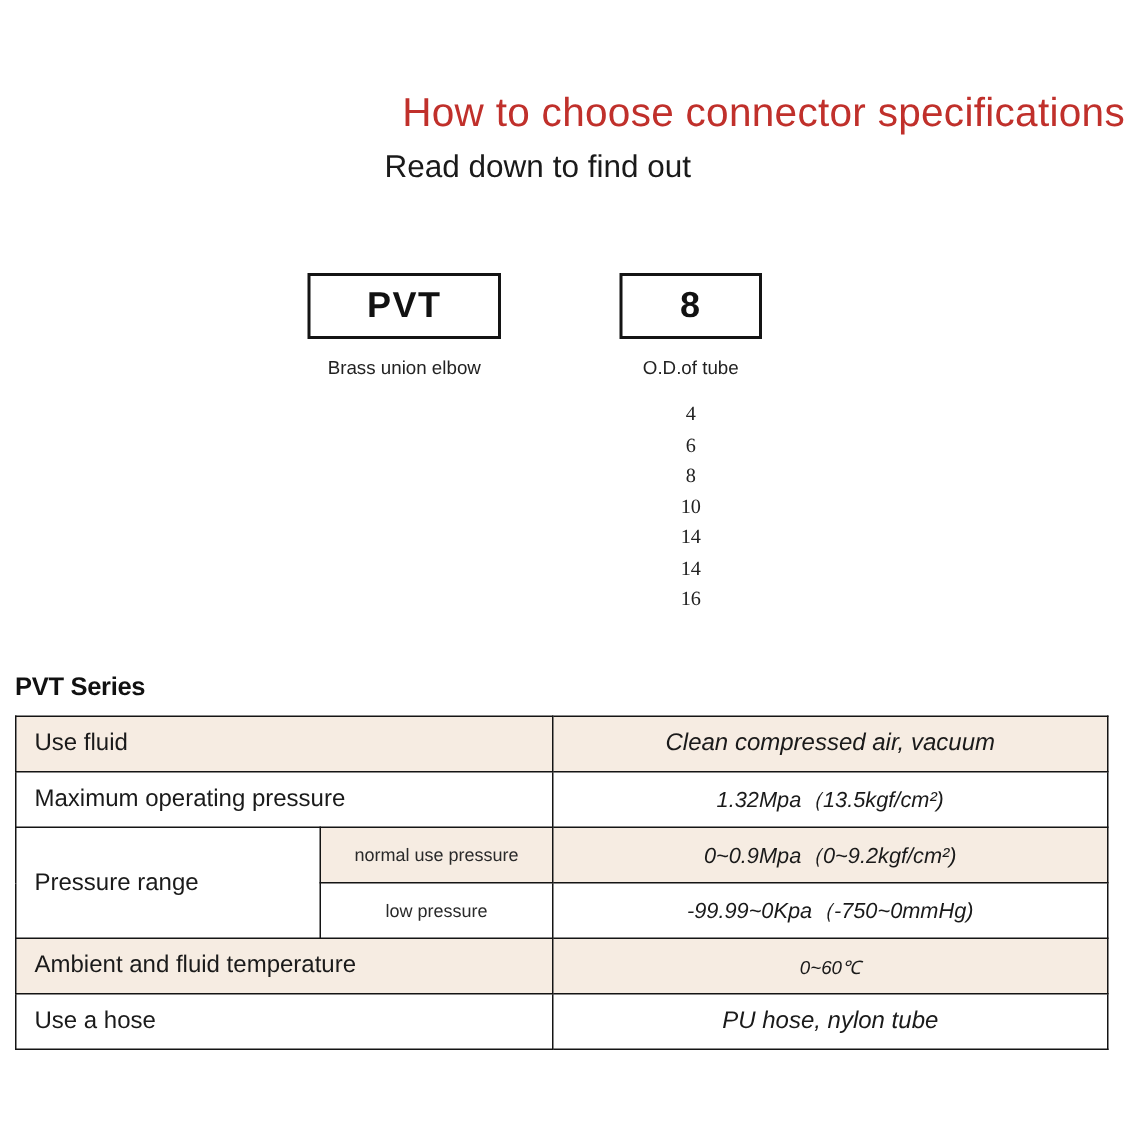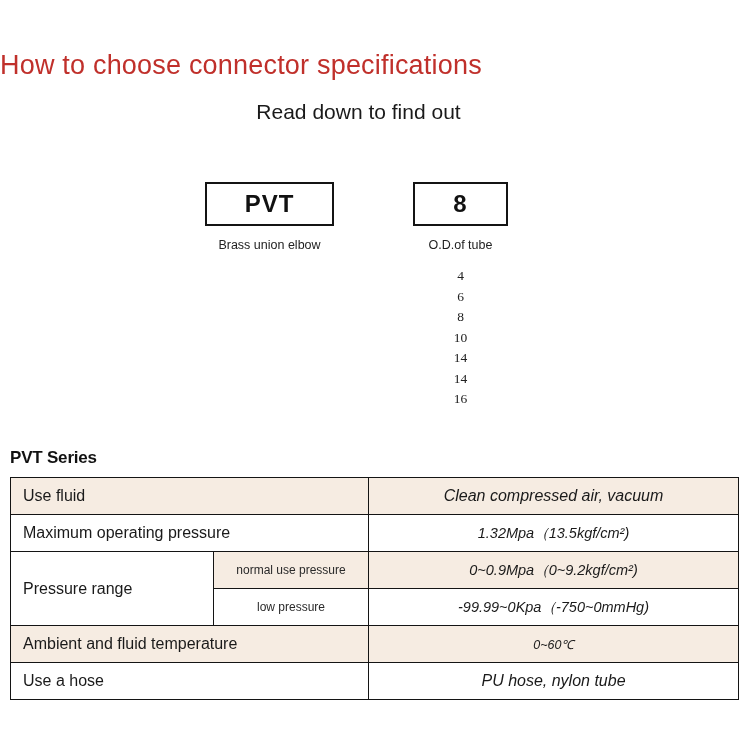--- a/index.html
+++ b/index.html
@@ -13,23 +13,23 @@
     position: relative;
     font-family: "Liberation Sans", sans-serif;
     color: #1a1a1a;
     overflow: hidden;
   }
 
   
   .page-title {
     position: absolute;
     left: 0;
-    top: 50px;
+    top: 60px;
     width: 750px;
-    text-align: left;
+    text-align: right;
     font-size: 27px;
     font-weight: 400;
     color: #c0302b;
     letter-spacing: 0.2px;
     white-space: nowrap;
   }
   .page-subtitle {
     position: absolute;
     left: 0;
     top: 100px;

